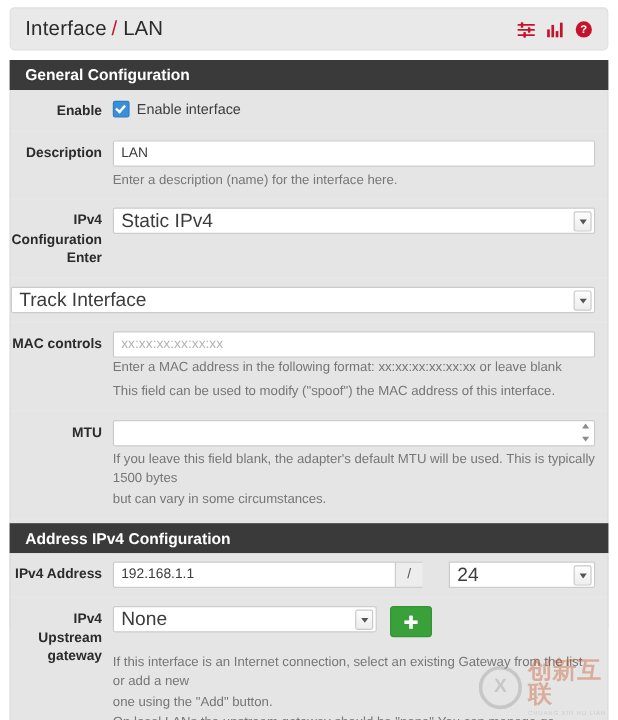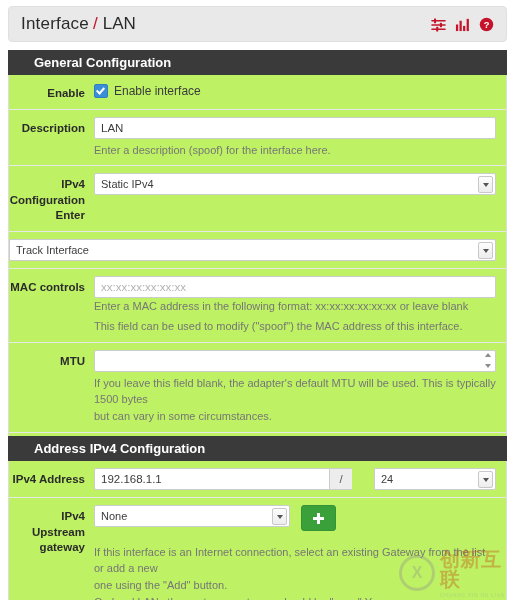--- a/index.html
+++ b/index.html
@@ -26,25 +26,25 @@
   .crumb-cur { font-size: 17px; color: #2b2b2b; }
   .crumb-icons { margin-left: auto; display: flex; align-items: center; gap: 9px; }
   .cicon { width: 15px; height: 15px; display: block; }
   .cicon svg { display:block; }
 
   
   .panel { position: absolute; left: 8px; right: 8px; box-sizing: border-box; }
   .panel-head {
     background: #3a3a3a; color: #fff;
     font-size: 13px; font-weight: bold;
-    padding: 5px 26px;
+    padding: 5px 13px;
     box-sizing: border-box;
   }
   .panel-body {
-    background: #bef264;
+    background: #e5e5e5;
     border: 1px solid #ddd; border-top: none;
     box-sizing: border-box;
   }
   .row {
     display: flex;
     border-bottom: 1px solid #e8e8e8;
     padding: 7px 10px 7px 0;
     box-sizing: border-box;
   }
   .row:last-child { border-bottom: none; }
@@ -72,21 +72,21 @@
     box-sizing: border-box;
     outline: none;
     font-family: "Liberation Sans", sans-serif;
   }
   .inp::placeholder { color: #b3b3b3; }
   .sel-wrap { position: relative; width: 100%; }
   .sel {
     width: 100%; height: 22px;
     border: 1px solid #ccc; border-radius: 2px;
     background: #fff;
-    font-size: 11px; color: #3c3c3c;
+    font-size: 16px; color: #3c3c3c;
     padding: 0 20px 0 6px;
     box-sizing: border-box;
     -webkit-appearance: none; appearance: none;
     outline: none;
     font-family: "Liberation Sans", sans-serif;
   }
   .sel-arrow {
     position: absolute; right: 3px; top: 3px;
     width: 13px; height: 15px;
     border: 1px solid #c8c8c8;
@@ -141,21 +141,21 @@
     display: flex; align-items: center; justify-content: center;
     font-size: 11.5px; color: #555;
     box-sizing: border-box;
     flex: none;
   }
   .mask-wrap { position: relative; width: 122px; flex: none; margin-left: 22px; }
   .mask-wrap .sel { border-radius: 0 2px 2px 0; }
 
   
   .gw-line { display: flex; align-items: flex-start; gap: 11px; }
-  .gw-sel { position: relative; width: 196px; flex: none; }
+  .gw-sel { position: relative; width: 220px; flex: none; }
   .btn-green {
     background: #3aa03a;
     border: 1px solid #349334;
     border-radius: 3px;
     color: #fff;
     font-size: 12px; font-weight: bold;
     height: 26px;
     padding: 0 11px;
     display: inline-flex; align-items: center; gap: 6px;
     box-sizing: border-box;
@@ -245,21 +245,21 @@
             <span class="chk"></span>
             <span class="chk-lbl">Enable interface</span>
           </div>
         </div>
       </div>
 
       <div class="row">
         <div class="lbl">Description</div>
         <div class="ctl">
           <input class="inp" type="text" value="LAN" style="">
-          <div class="help">Enter a description (spoof) for the interface here.</div>
+          <div class="help">Enter a description (name) for the interface here.</div>
         </div>
       </div>
 
       <div class="row">
         <div class="lbl">IPv4 Configuration Enter</div>
         <div class="ctl">
           <div class="sel-wrap">
             <select class="sel">
               <option>Static IPv4</option>
             </select>

